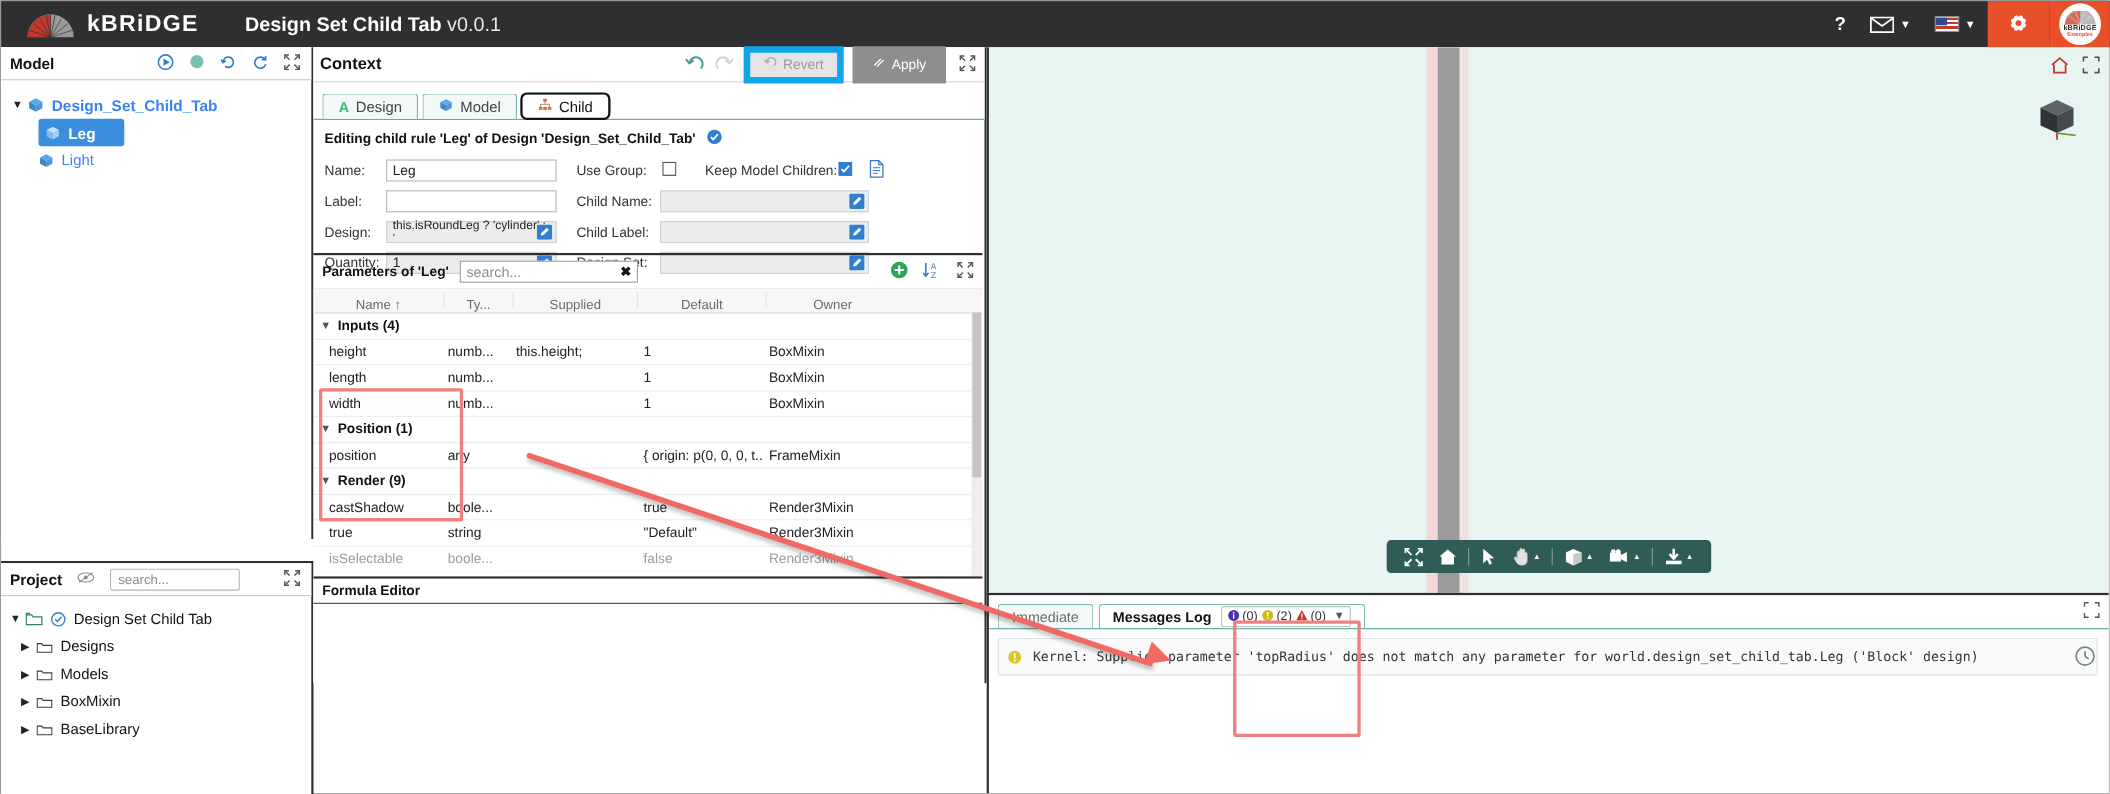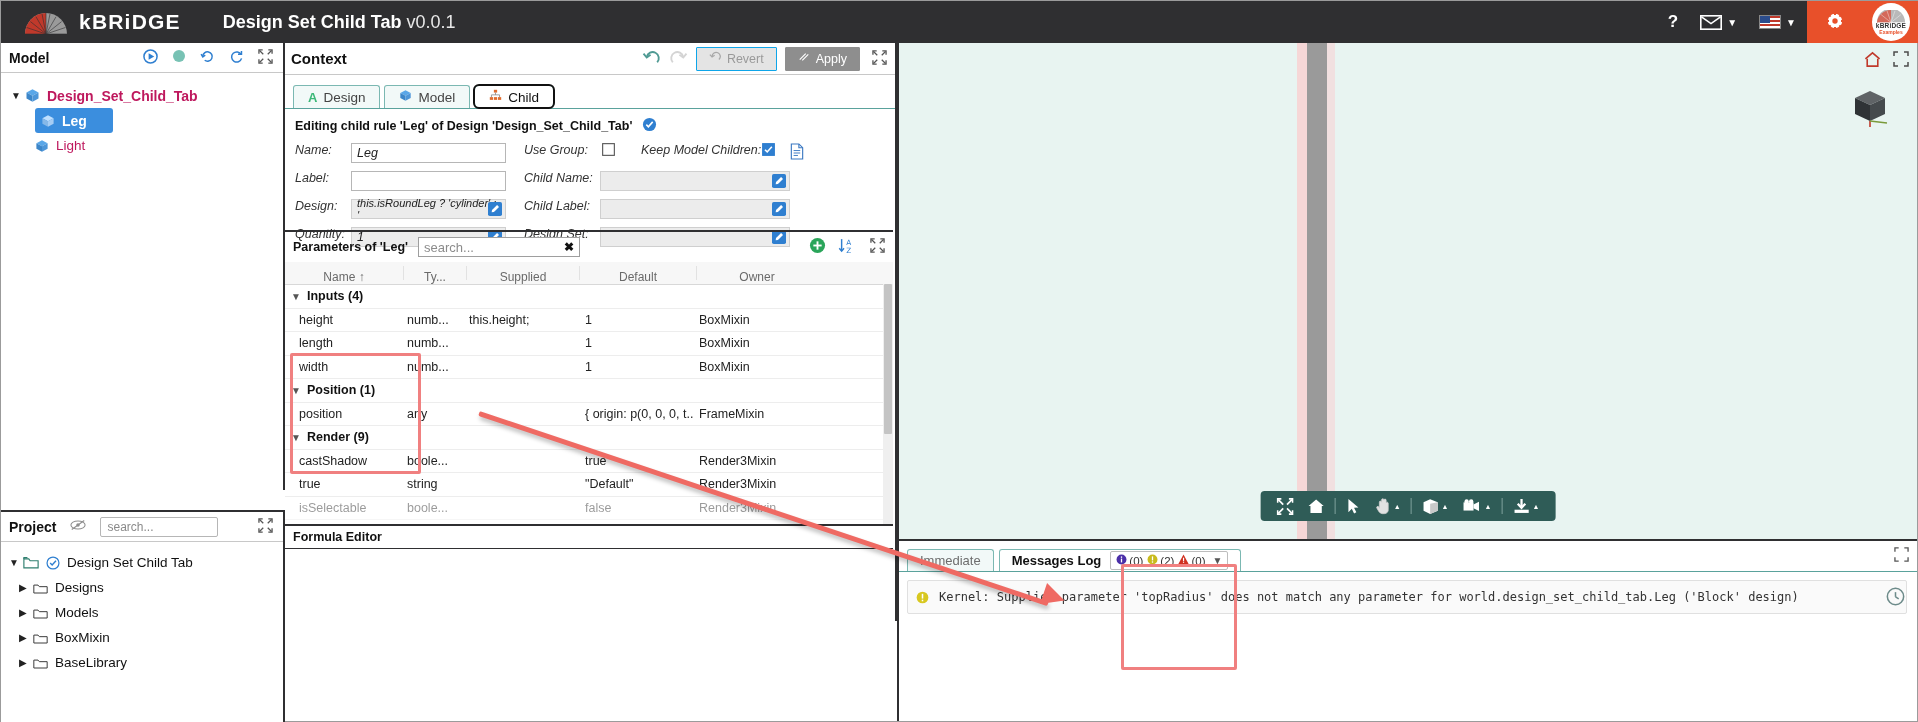--- a/index.html
+++ b/index.html
@@ -62,21 +62,21 @@
   .model-panel{
     position:absolute;left:0;top:42px;width:284px;height:447px;background:#fff;
     border-right:2px solid #2f2f31;box-sizing:border-box;
   }
   .model-head{padding:0 10px 0 8px;justify-content:space-between;}
   .model-head .icons{display:flex;align-items:center;gap:14px;}
   .tree{padding:10px 0 0 0;font-size:13.5px;}
   .tree-row{display:flex;align-items:center;height:25px;padding-left:10px;cursor:pointer;}
   .tree-row .tw{width:14px;color:#222;font-size:10px;}
   .tree-row .cube{margin-right:7px;display:flex;}
-  .tree-row .lbl{font-weight:bold;color:#be185d;font-size:14px;}
+  .tree-row .lbl{font-weight:bold;color:#3b82f6;font-size:14px;}
   .tree-row.child{padding-left:34px;}
   .tree-row.child .lbl{font-weight:normal;font-size:13.5px;}
   .tree-row.sel{background:#3b8ede;border-radius:3px;width:72px;margin-left:34px;padding-left:6px;}
   .tree-row.sel .lbl{color:#fff;}
 
   
   .project-panel{
     position:absolute;left:0;top:509px;width:284px;height:231px;background:#fff;
     border-top:2px solid #2f2f31;border-right:2px solid #2f2f31;box-sizing:border-box;
   }
@@ -96,40 +96,40 @@
 
   
   .context-panel{
     position:absolute;left:284px;top:42px;width:612px;height:578px;background:#fff;
     border-right:2px solid #2f2f31;box-sizing:border-box;
   }
   .ctx-head{padding:0 8px 0 6px;justify-content:space-between;height:32px;}
   .ctx-head-left{font-weight:bold;font-size:15px;color:#111;}
   .ctx-head-right{display:flex;align-items:center;gap:8px;}
   .btn-flat{
-    height:22px;border:1px solid #0ea5e9;background:#e4e4e4;color:#9a9a9a;
+    height:22px;border:6px solid #0ea5e9;background:#e4e4e4;color:#9a9a9a;
     font-size:12.5px;display:flex;align-items:center;gap:6px;padding:0 12px;cursor:pointer;border-radius:1px;
   }
   .btn-apply{background:#8e8e8e;color:#fff;border-color:#8e8e8e;}
 
   .tabs{
     display:flex;align-items:flex-end;gap:4px;height:26px;padding:7px 0 0 8px;
     background:#fff;border-bottom:1px solid #5aa29c;box-sizing:content-box;
   }
   .tab{
     height:23px;display:flex;align-items:center;gap:6px;padding:0 14px;font-size:13.5px;
     border:1px solid #7bb8b2;border-bottom:none;border-radius:3px 3px 0 0;background:#f2f9f8;
     color:#444;cursor:pointer;box-sizing:border-box;position:relative;
   }
   .tab.active{background:#fff;color:#111;font-weight:normal;}
   .tab.ring{outline:2px solid #111;outline-offset:-1px;border-radius:5px;}
 
   .form{padding:8px 10px 8px 10px;}
   .form-note{font-size:12.5px;font-weight:bold;color:#111;display:flex;align-items:center;gap:10px;margin-bottom:8px;}
-  .frow{display:flex;height:24px;margin-bottom:4px;font-style:italic;}
+  .frow{display:flex;align-items:center;height:24px;margin-bottom:4px;}
   .flabel{font-size:12.5px;color:#333;}
   .fin{
     border:1px solid #b6b6b6;height:20px;background:#fff;box-sizing:border-box;
     display:flex;align-items:center;padding:0 5px;font-size:12.5px;color:#222;position:relative;
   }
   .fin.ro{background:#ececec;border-color:#cfcfcf;}
   .fin .pen{position:absolute;right:3px;top:2px;}
   .lbl-w{width:56px;}
   .in-w{width:155px;}
   .lbl2-w{width:70px;text-align:left;}

